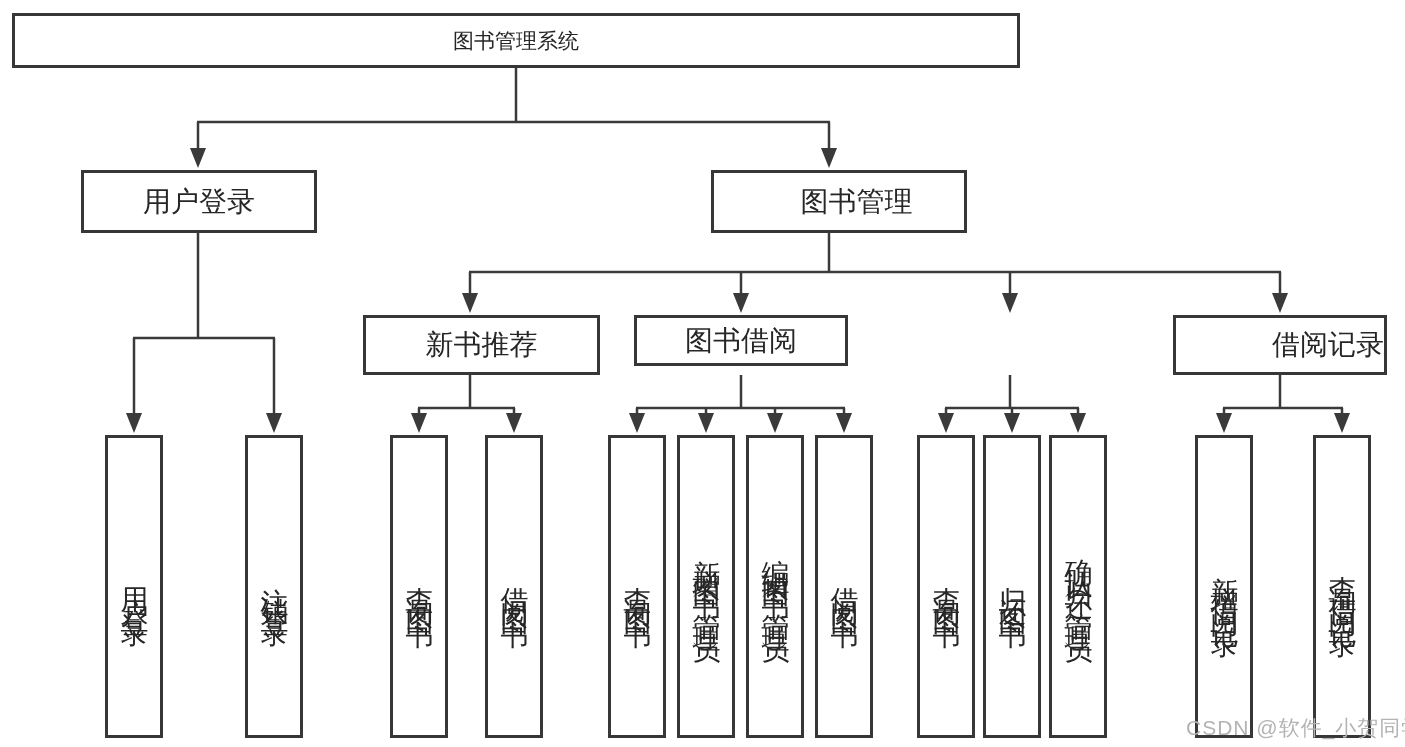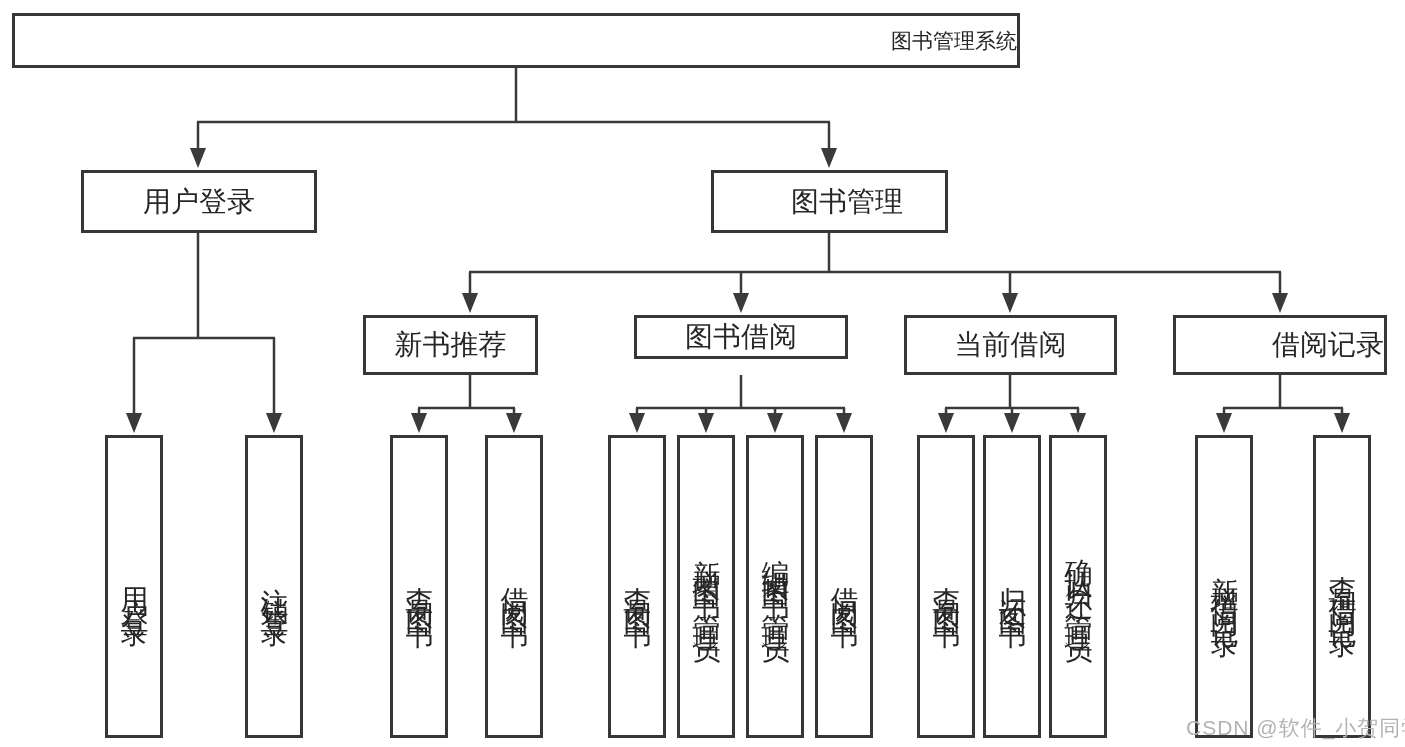--- a/index.html
+++ b/index.html
@@ -27,33 +27,33 @@
     border: 3px solid #373737;
     display: flex;
     align-items: center;
     justify-content: center;
     color: #262626;
     font-size: 28px;
     z-index: 1;
     text-align: center;
     white-space: nowrap;
   }
-  .root-node { font-size: 21px; justify-content: flex-end; }
+  .root-node { font-size: 21px; }
   .leaf span {
     writing-mode: vertical-lr;
     text-orientation: mixed;
     letter-spacing: 11px;
     line-height: 1;
   }
   
   #root { left: 12px;  top: 13px;  width: 1008px; height: 55px; }
   #l2a  { left: 81px;  top: 170px; width: 236px;  height: 63px; }
-  #l2b  { left: 711px; top: 170px; width: 237px;  height: 63px; padding-left: 35px; }
-  #l3a  { left: 363px; top: 315px; width: 175px;  height: 60px; justify-content: center; }
-  #l3b  { left: 634px; top: 315px; width: 214px;  height: 44px; }
+  #l2b  { left: 711px; top: 170px; width: 256px;  height: 63px; padding-left: 35px; }
+  #l3a  { left: 363px; top: 315px; width: 237px;  height: 60px; justify-content: center; }
+  #l3b  { left: 634px; top: 315px; width: 214px;  height: 51px; }
   #l3c  { left: 904px; top: 315px; width: 213px;  height: 60px; }
   #l3d  { left: 1173px;top: 315px; width: 214px;  height: 60px; justify-content: flex-end; }
   .leaf { top: 435px; width: 58px; height: 303px; }
   #f1  { left: 105px; }
   #f2  { left: 245px; }
   #f3  { left: 390px; }
   #f4  { left: 485px; }
   #f5  { left: 608px; }
   #f6  { left: 677px; }
   #f7  { left: 746px; }
@@ -134,23 +134,20 @@
   <div class="node" id="l2b">
     <span>图书管理</span>
   </div>
 
   <div class="node" id="l3a">
     <span>新书推荐</span>
   </div>
   <div class="node" id="l3b">
     <span>图书借阅</span>
   </div>
-  <div class="node" id="l3c">
-    <span>当前借阅</span>
-  </div>
   <div class="node" id="l3d">
     <span>借阅记录</span>
   </div>
 
   <div class="node leaf" id="f1">
     <span>用户登录</span>
   </div>
   <div class="node leaf" id="f2">
     <span>注销登录</span>
   </div>

